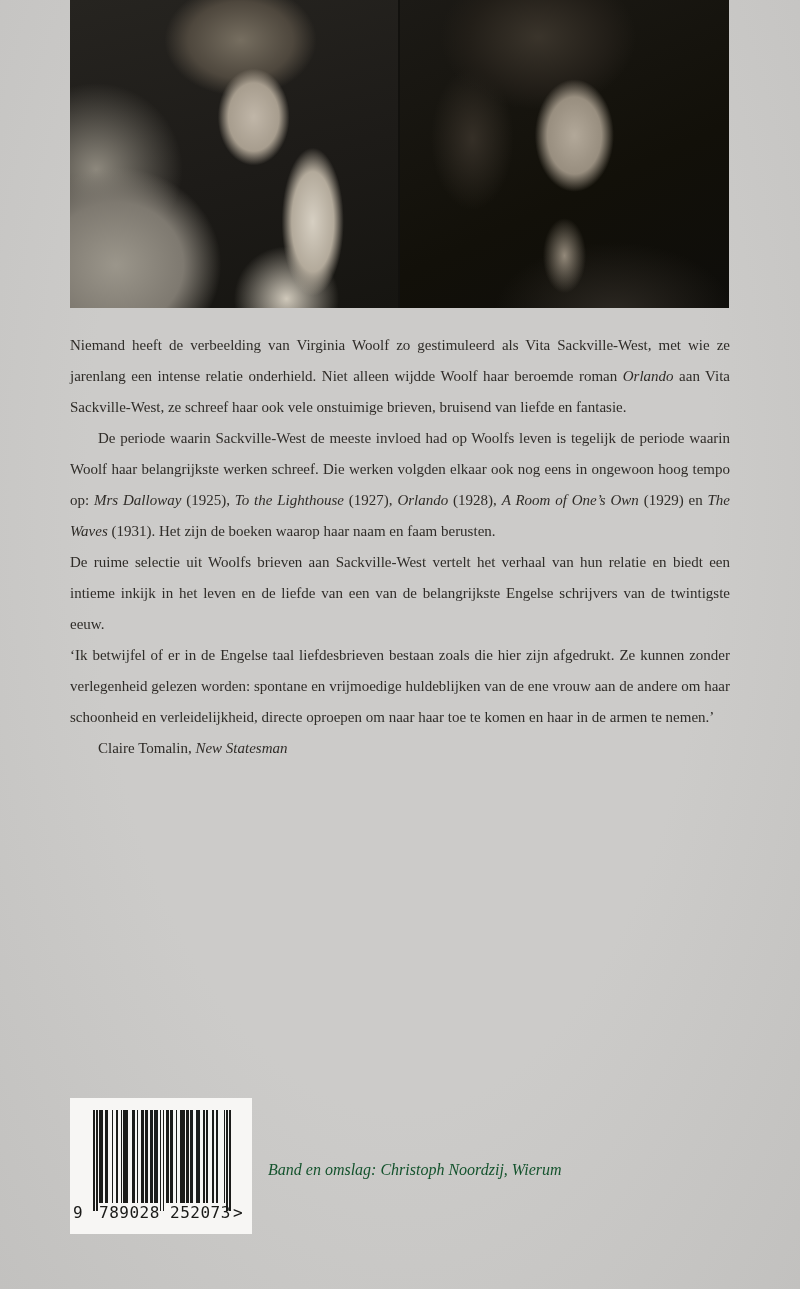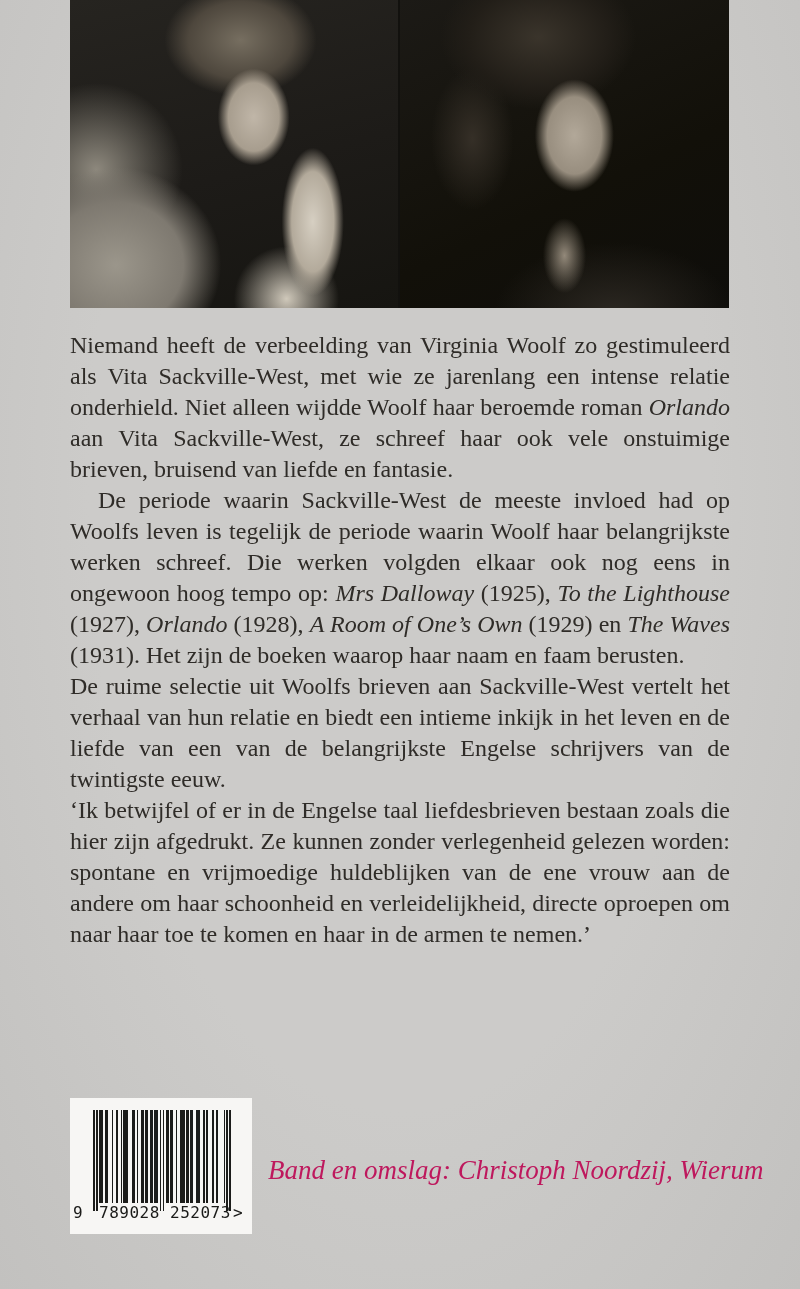--- a/index.html
+++ b/index.html
@@ -31,21 +31,21 @@
       radial-gradient(ellipse 30px 52px at 50% 83%, #93897a 0%, rgba(90,82,70,0) 72%),
       radial-gradient(ellipse 115px 85px at 42% 12%, #3a342b 0%, #221e18 60%, rgba(18,16,12,0) 85%),
       radial-gradient(ellipse 55px 95px at 22% 45%, #352f27 0%, rgba(20,17,13,0) 75%),
       radial-gradient(ellipse 150px 90px at 65% 102%, #2c2822 0%, rgba(18,16,12,0) 80%),
       linear-gradient(155deg, #1c1a16 0%, #121009 60%, #0e0d0a 100%);
   }
 
   
   .body-text{
     position:absolute;left:70px;top:330px;width:660px;
-    font-size:24px;line-height:31px;color:#2f2c28;
+    font-size:15px;line-height:31px;color:#2f2c28;
   }
   .para{margin:0;text-align:justify;}
   .para.indent{text-indent:28px;}
   .para.spaced{}
   .para i{font-style:italic;}
 
   
   .barcode{
     position:absolute;left:70px;top:1098px;width:182px;height:136px;
     background:#f7f6f4;
@@ -59,38 +59,39 @@
     font-size:16px;color:#1a1a18;
   }
   .digits span{position:absolute;top:2px;}
   .d-lead{left:3px;}
   .d-g1{left:29px;letter-spacing:0.5px;text-align:center;}
   .d-g2{left:100px;letter-spacing:0.5px;}
   .d-suf{left:163px;}
 
   .colophon{
     position:absolute;left:268px;top:1151px;
-    font-size:27px;line-height:38px;font-style:italic;color:#be185d;
+    font-size:16px;line-height:38px;font-style:italic;color:#14532d;
   }
 </style>
 </head>
 <body style="color: rgb(47, 44, 40);">
 
 <div class="cover">
 
   <div class="photos">
     <div class="photo photo-left"></div>
     <div class="photo photo-right"></div>
   </div>
 
   <div class="body-text" id="body-text">
       <p class="para"><span>Niemand heeft de verbeelding van Virginia Woolf zo gestimuleerd als Vita Sackville-West, met wie ze jarenlang een intense relatie onderhield. Niet alleen wijdde Woolf haar beroemde roman </span><i>Orlando</i><span> aan Vita Sackville-West, ze schreef haar ook vele onstuimige brieven, bruisend van liefde en fantasie.</span></p>
       <p class="para indent"><span>De periode waarin Sackville-West de meeste invloed had op Woolfs leven is tegelijk de periode waarin Woolf haar belangrijkste werken schreef. Die werken volgden elkaar ook nog eens in ongewoon hoog tempo op: </span><i>Mrs Dalloway</i><span> (1925), </span><i>To the Lighthouse</i><span> (1927), </span><i>Orlando</i><span> (1928), </span><i>A Room of One’s Own</i><span> (1929) en </span><i>The Waves</i><span> (1931). Het zijn de boeken waarop haar naam en faam berusten.</span></p>
       <p class="para spaced"><span>De ruime selectie uit Woolfs brieven aan Sackville-West vertelt het verhaal van hun relatie en biedt een intieme inkijk in het leven en de liefde van een van de belangrijkste Engelse schrijvers van de twintigste eeuw.</span></p>
       <p class="para spaced"><span>‘Ik betwijfel of er in de Engelse taal liefdesbrieven bestaan zoals die hier zijn afgedrukt. Ze kunnen zonder verlegenheid gelezen worden: spontane en vrijmoedige huldeblijken van de ene vrouw aan de andere om haar schoonheid en verleidelijkheid, directe oproepen om naar haar toe te komen en haar in de armen te nemen.’</span></p>
+      <p class="para indent"><span>Claire Tomalin, </span><i>New Statesman</i></p>
     </div>
 
   <div class="barcode">
     <div class="bars" id="barcode-bars">
         <div class="bar guard" style="left: 0px; width: 1.65px;"></div>
         <div class="bar guard" style="left: 2.9px; width: 1.65px;"></div>
         <div class="bar" style="left: 5.8px; width: 1.65px;"></div>
         <div class="bar" style="left: 7.25px; width: 1.65px;"></div>
         <div class="bar" style="left: 8.7px; width: 1.65px;"></div>
         <div class="bar" style="left: 11.6px; width: 1.65px;"></div>

